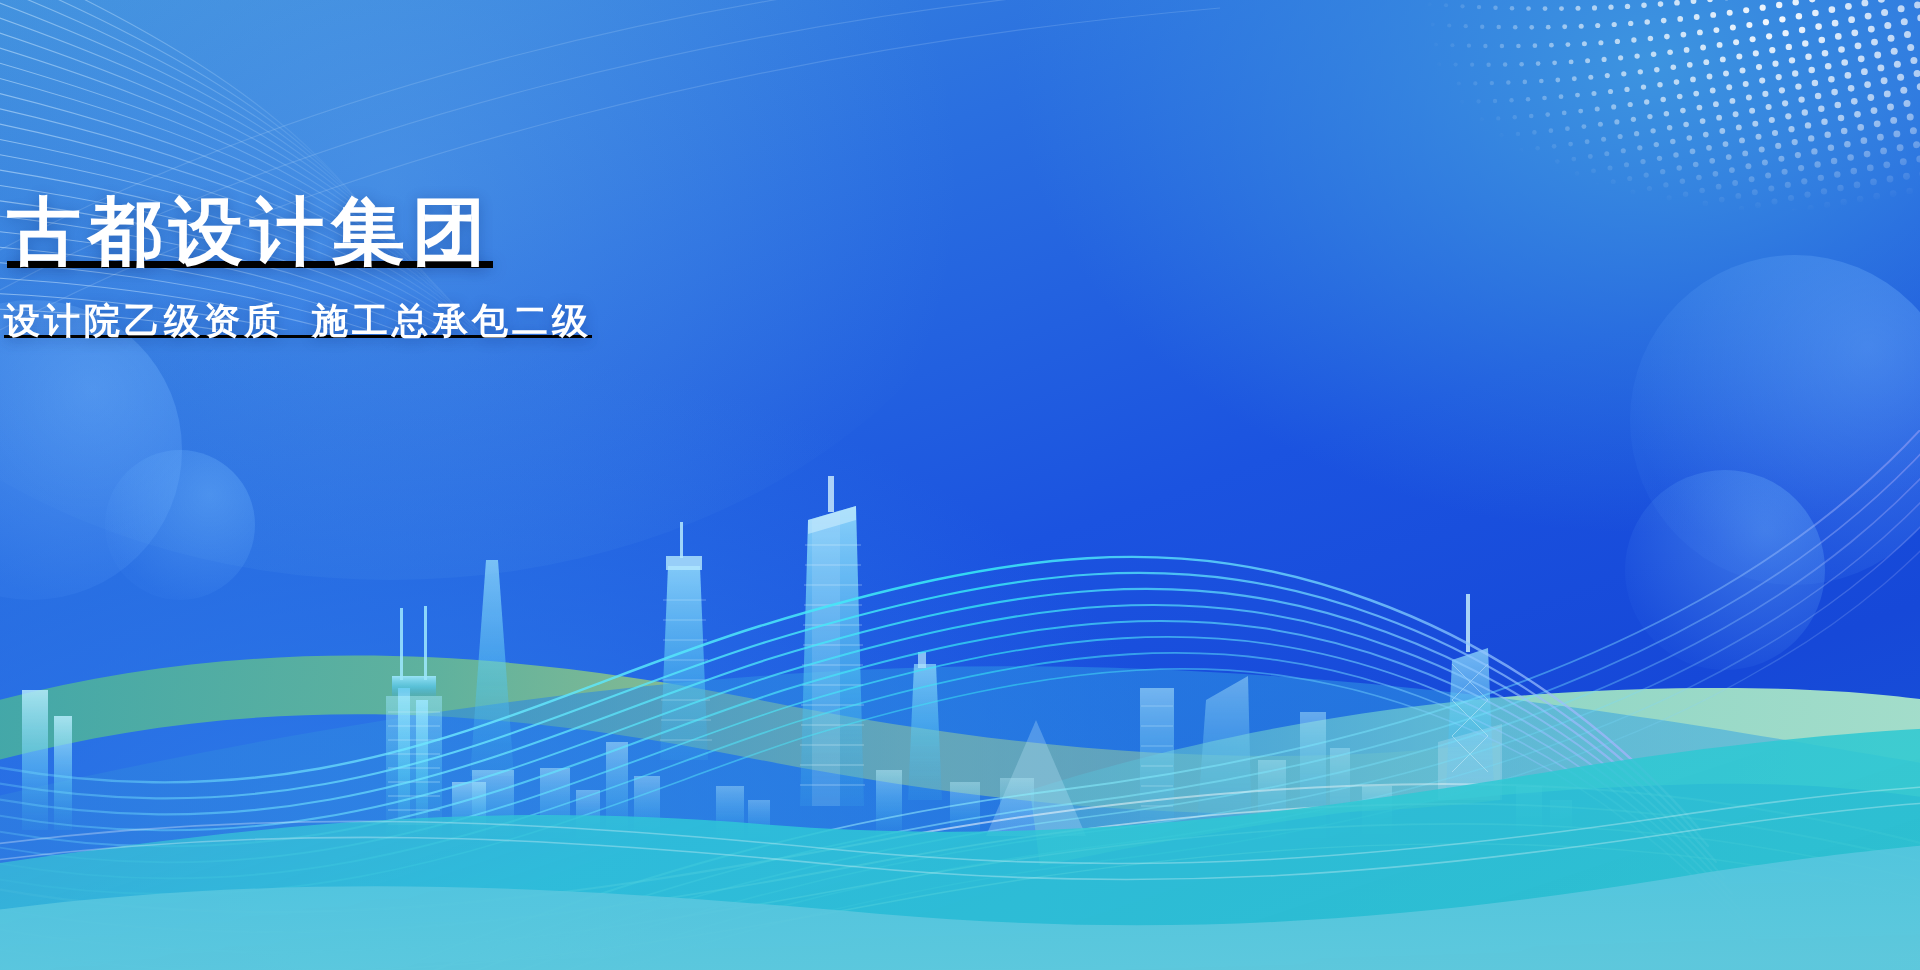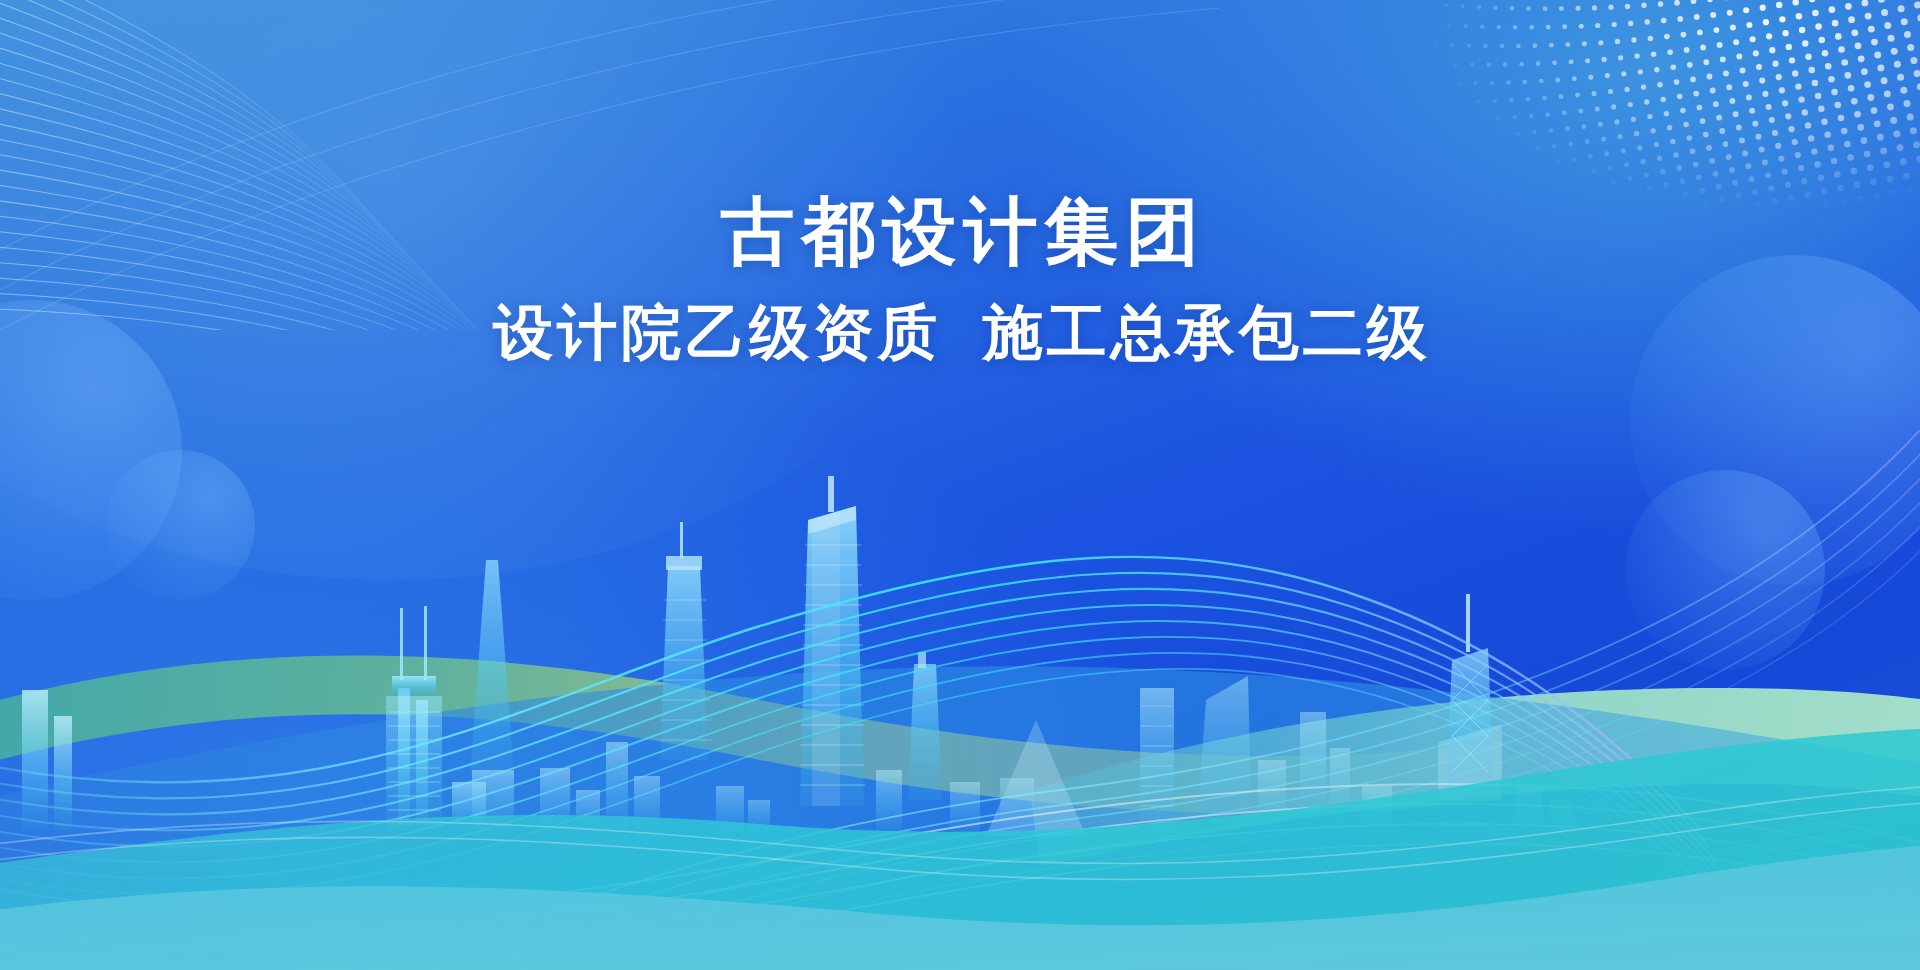--- a/index.html
+++ b/index.html
@@ -27,28 +27,28 @@
   .blob-r2{right:95px;top:470px;width:200px;height:200px;
     background:radial-gradient(circle at 70% 30%,rgba(125,195,255,.36),rgba(90,160,255,.05) 76%);}
 
   .tl-glow{position:absolute;left:-260px;top:-420px;width:1300px;height:1000px;border-radius:50%;
     background:radial-gradient(ellipse at 50% 60%,rgba(118,190,240,.30),rgba(118,190,240,0) 62%);}
 
   
   .layer{position:absolute;inset:0;width:1920px;height:970px;pointer-events:none;}
 
   
-  .copy{position:absolute;left:0;right:0;top:195px;text-align:center;z-index:40;
-        text-shadow:0 2px 14px rgba(6,32,105,.30);}
+  .copy{position:absolute;left:0;right:0;top:195px;text-align:left;z-index:40;
+        text-shadow:0 2px 14px rgba(6,32,105,.30);text-decoration:underline;}
   .title{
     color:#fff;font-size:74px;line-height:1;font-weight:700;
     letter-spacing:7px;margin:0 0 34px 0;padding-left:7px;
   }
   .subtitle{
-    color:#fff;font-size:60px;line-height:1;font-weight:700;
+    color:#fff;font-size:36px;line-height:1;font-weight:700;
     letter-spacing:4px;margin:0 0 36px 0;padding-left:4px;white-space:pre;
   }
   .tagline{
     color:#fff;font-size:64px;line-height:1;font-weight:700;
     letter-spacing:5px;margin:0;padding-left:5px;
   }
 </style>
 </head>
 <body>
 

